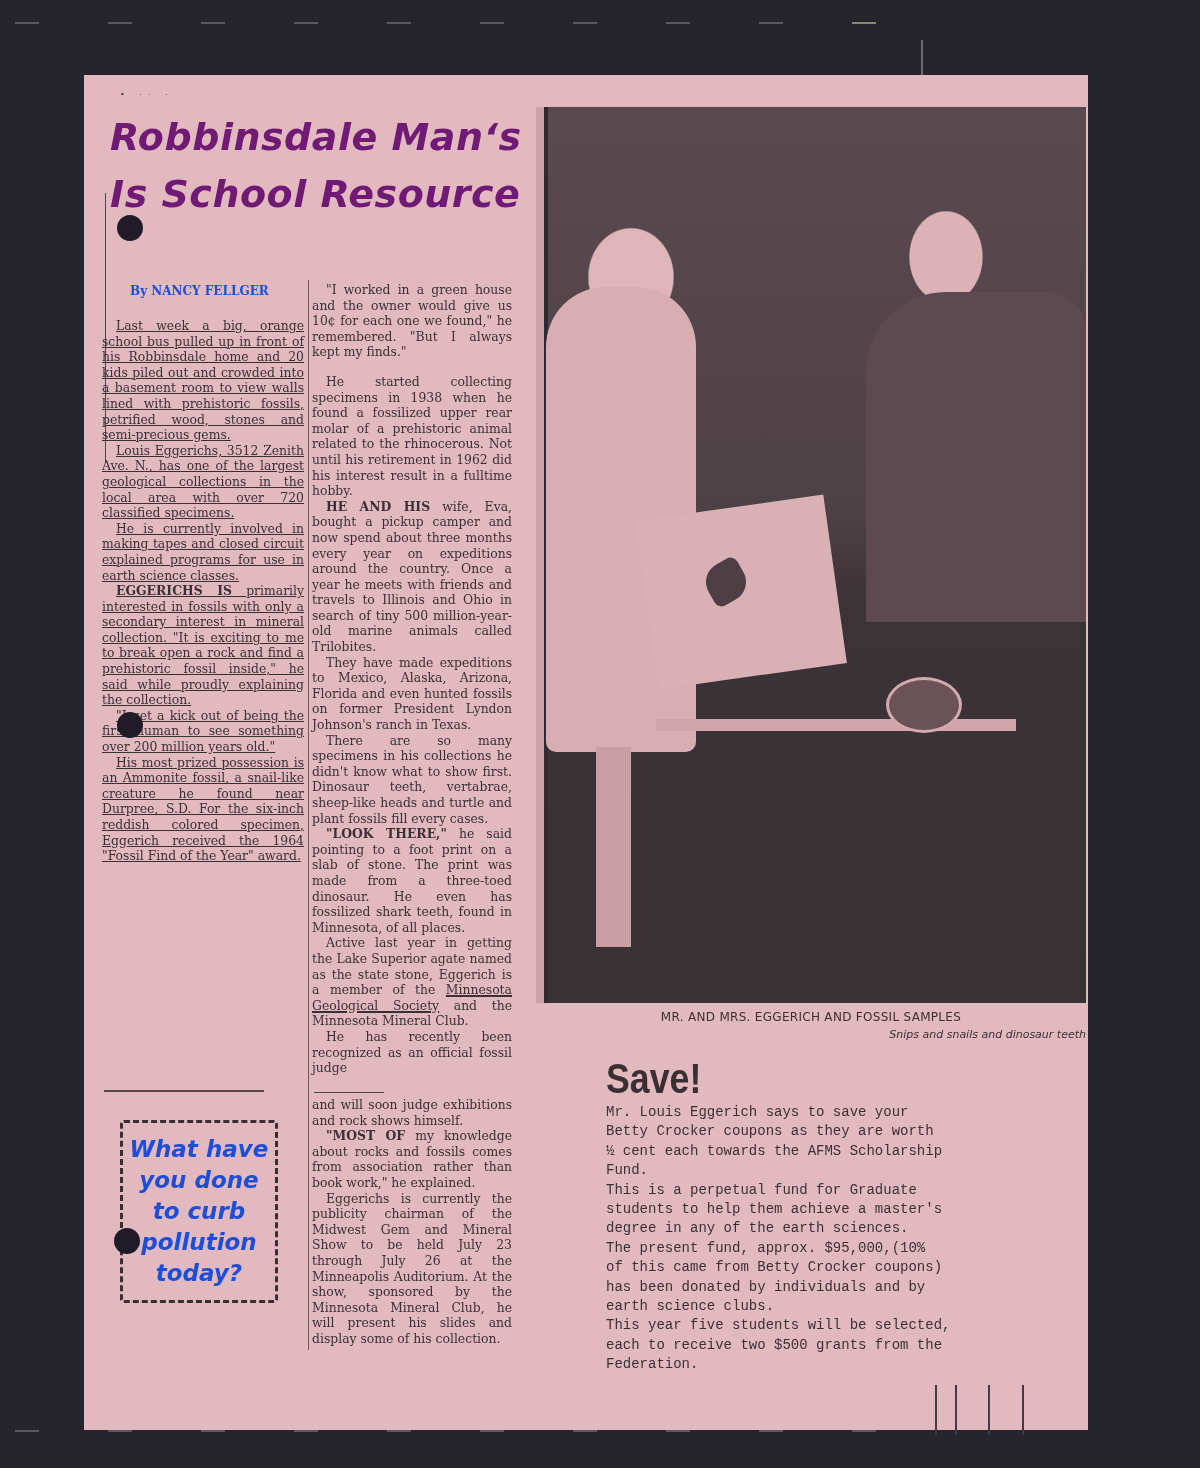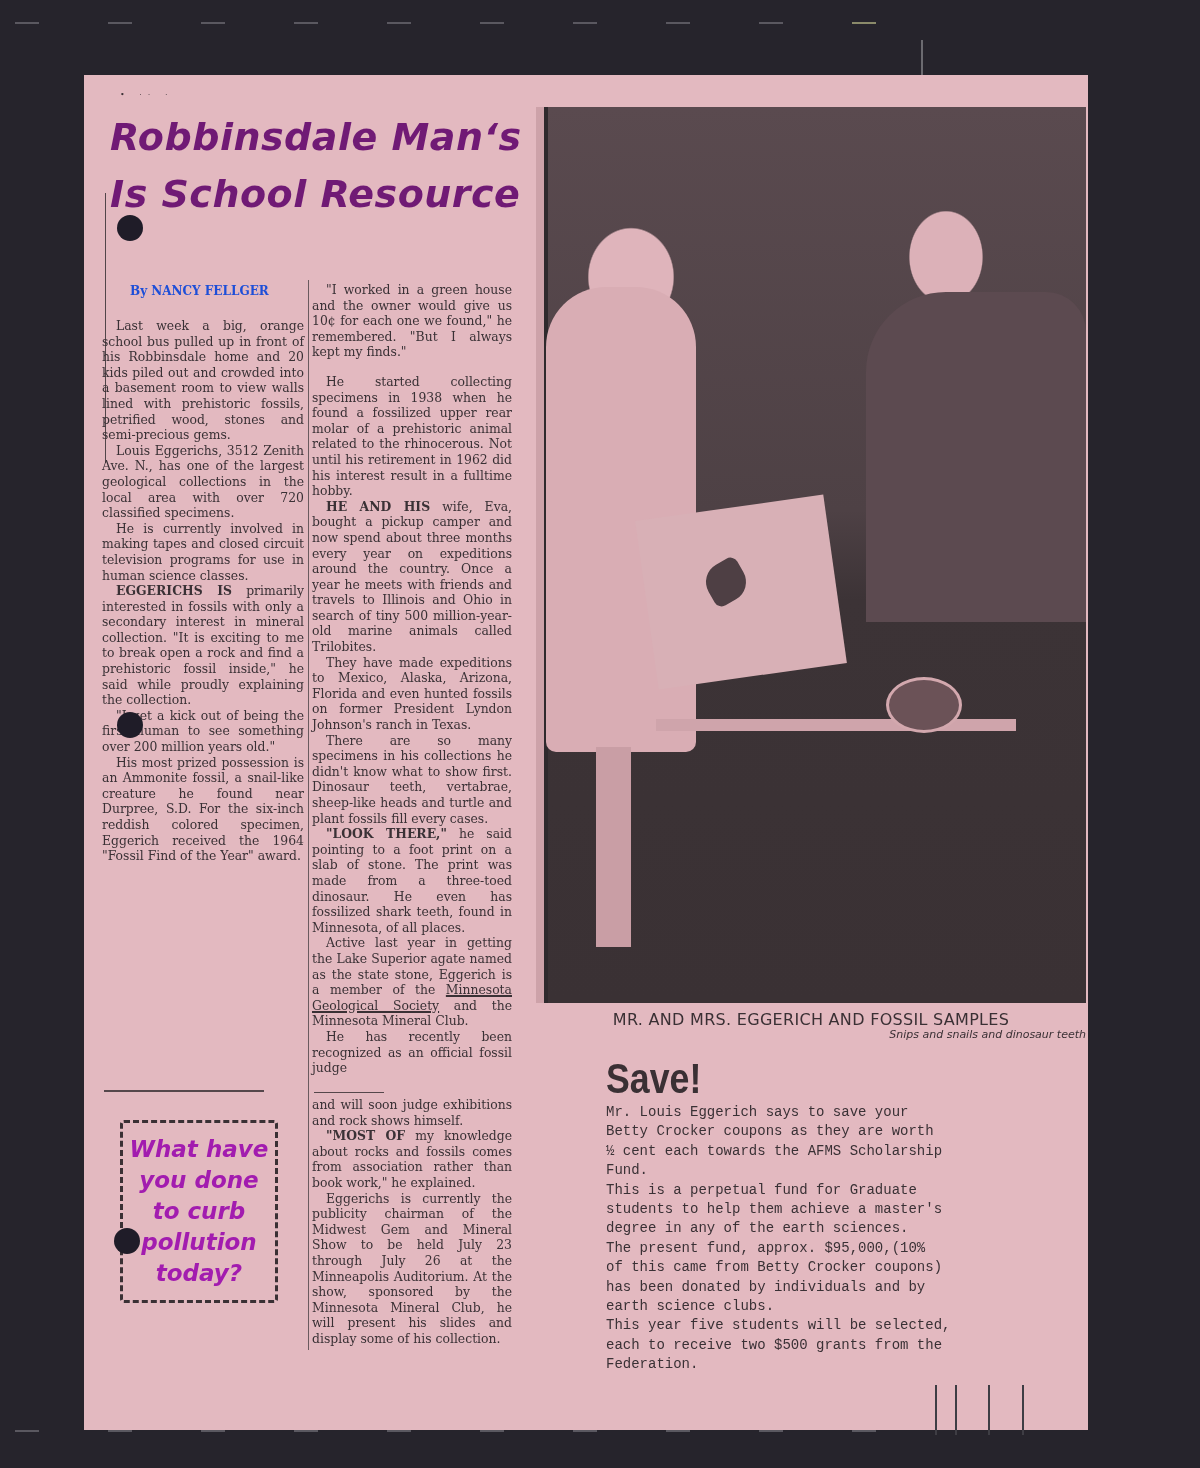--- a/index.html
+++ b/index.html
@@ -30,34 +30,34 @@
   .byline {
     position:absolute; left:46px; top:209px; font-size:12px; font-weight:bold; color:#1d4ed8;
     font-family:"DejaVu Serif", serif;
   }
   .col {
     position:absolute; font-size:12.4px; line-height:15.6px; color:#3a3135;
     text-align:justify; font-family:"DejaVu Serif", serif;
   }
   .col p { margin:0; text-indent:14px; }
   .col p b { font-weight:bold; }
-  .col1 { left:18px; top:243px; width:202px; }
+  .col1 { left:18px; top:243px; width:202px;text-decoration:underline; }
   .col2 { left:228px; top:207px; width:200px; }
   .col2b { left:228px; top:1022px; width:200px; }
   .col-divider { position:absolute; left:224px; top:205px; width:1px; height:1070px; background:#6a5a5e; }
   .ul { text-decoration:underline; text-decoration-thickness:2px; }
   .short-rule { position:absolute; height:2px; background:#55474b; }
   .spacer { height:14px; }
 
   .pollution-box {
     position:absolute; left:36px; top:1045px; width:140px; height:165px;
     border:3px dashed #3a3034; border-radius:4px;
     display:flex; align-items:center; justify-content:center; text-align:center;
     font-family:"DejaVu Sans", sans-serif; font-weight:bold; font-style:italic;
-    font-size:23px; line-height:31px; color:#a21caf; padding:6px;
+    font-size:23px; line-height:31px; color:#1d4ed8; padding:6px;
   }
 
   .photo {
     position:absolute; left:452px; top:32px; width:550px; height:896px;
     background:
       radial-gradient(ellipse 70px 80px at 95px 170px, #dfb4bb 60%, transparent 62%),
       radial-gradient(ellipse 60px 75px at 410px 150px, #dcb1b8 60%, transparent 62%),
       radial-gradient(ellipse 80px 50px at 160px 540px, #d3a8ae 60%, transparent 62%),
       radial-gradient(ellipse 70px 40px at 380px 450px, #d3a8ae 60%, transparent 62%),
       linear-gradient(90deg, #cda2a9 0 8px, #2f2a2d 8px 12px, transparent 12px),
@@ -84,21 +84,21 @@
   .photo .table {
     position:absolute; left:120px; top:612px; width:360px; height:12px; background:#cfa4ab;
   }
   .photo .bowl {
     position:absolute; left:350px; top:570px; width:70px; height:50px; border-radius:50%;
     background:#6b5257; border:3px solid #d3a8ae;
   }
 
   .caption-main {
     position:absolute; left:452px; top:935px; width:550px; text-align:center;
-    font-family:"DejaVu Sans", sans-serif; font-size:16px; color:#3a3034; letter-spacing:0.3px;
+    font-family:"DejaVu Sans", sans-serif; font-size:12px; color:#3a3034; letter-spacing:0.3px;
   }
   .caption-sub {
     position:absolute; left:452px; top:953px; width:550px; text-align:right;
     font-family:"DejaVu Sans", sans-serif; font-style:italic; font-size:11px; color:#3a3034;
   }
   .save-title {
     position:absolute; left:522px; top:982px;
     font-family:"Liberation Sans", sans-serif; font-weight:bold; font-size:42px; line-height:44px;
     color:#3a3034; transform:scaleX(0.85); transform-origin:left;
   }
@@ -138,21 +138,21 @@
     <div>Is School Resource</div>
   </div>
 
   <div class="byline">By NANCY FELLGER</div>
 
   <div class="col-divider"></div>
 
   <div class="col col1" id="col1">
       <p>Last week a big, orange school bus pulled up in front of his Robbinsdale home and 20 kids piled out and crowded into a basement room to view walls lined with prehistoric fossils, petrified wood, stones and semi-precious gems.</p>
       <p>Louis Eggerichs, 3512 Zenith Ave. N., has one of the largest geological collections in the local area with over 720 classified specimens.</p>
-      <p>He is currently involved in making tapes and closed circuit television programs for use in human science classes.</p>
+      <p>He is currently involved in making tapes and closed circuit explained programs for use in earth science classes.</p>
       <p><b>EGGERICHS IS</b> primarily interested in fossils with only a secondary interest in mineral collection. "It is exciting to me to break open a rock and find a prehistoric fossil inside," he said while proudly explaining the collection.</p>
       <p>"I get a kick out of being the first human to see something over 200 million years old."</p>
       <p>His most prized possession is an Ammonite fossil, a snail-like creature he found near Durpree, S.D. For the six-inch reddish colored specimen, Eggerich received the 1964 "Fossil Find of the Year" award.</p>
     </div>
   <div class="short-rule" style="left:20px; top:1015px; width:160px;"></div>
 
   <div class="col col2" id="col2">
       <p>"I worked in a green house and the owner would give us 10¢ for each one we found," he remembered. "But I always kept my finds."</p>
       <div class="spacer"></div>
       <p>He started collecting specimens in 1938 when he found a fossilized upper rear molar of a prehistoric animal related to the rhinocerous. Not until his retirement in 1962 did his interest result in a fulltime hobby.</p>

